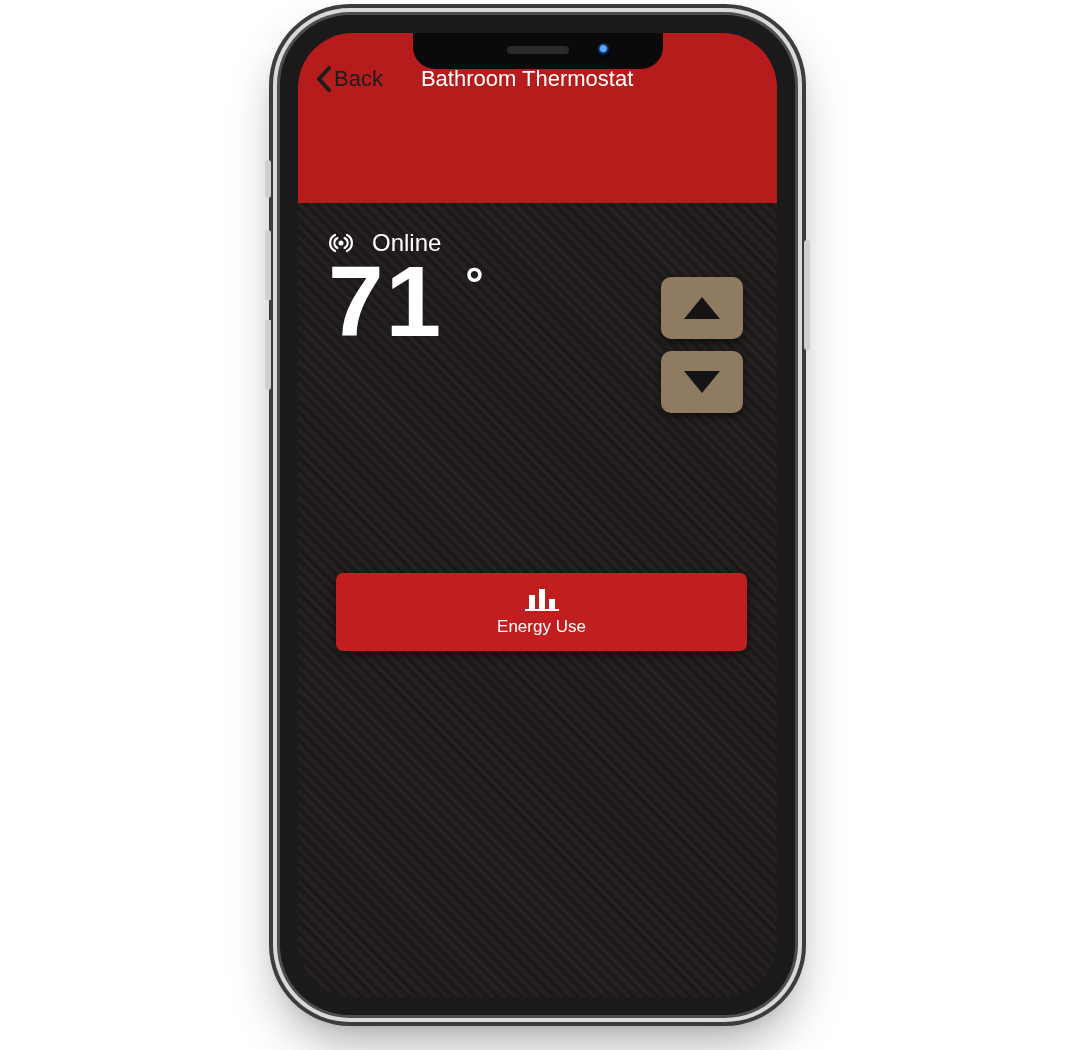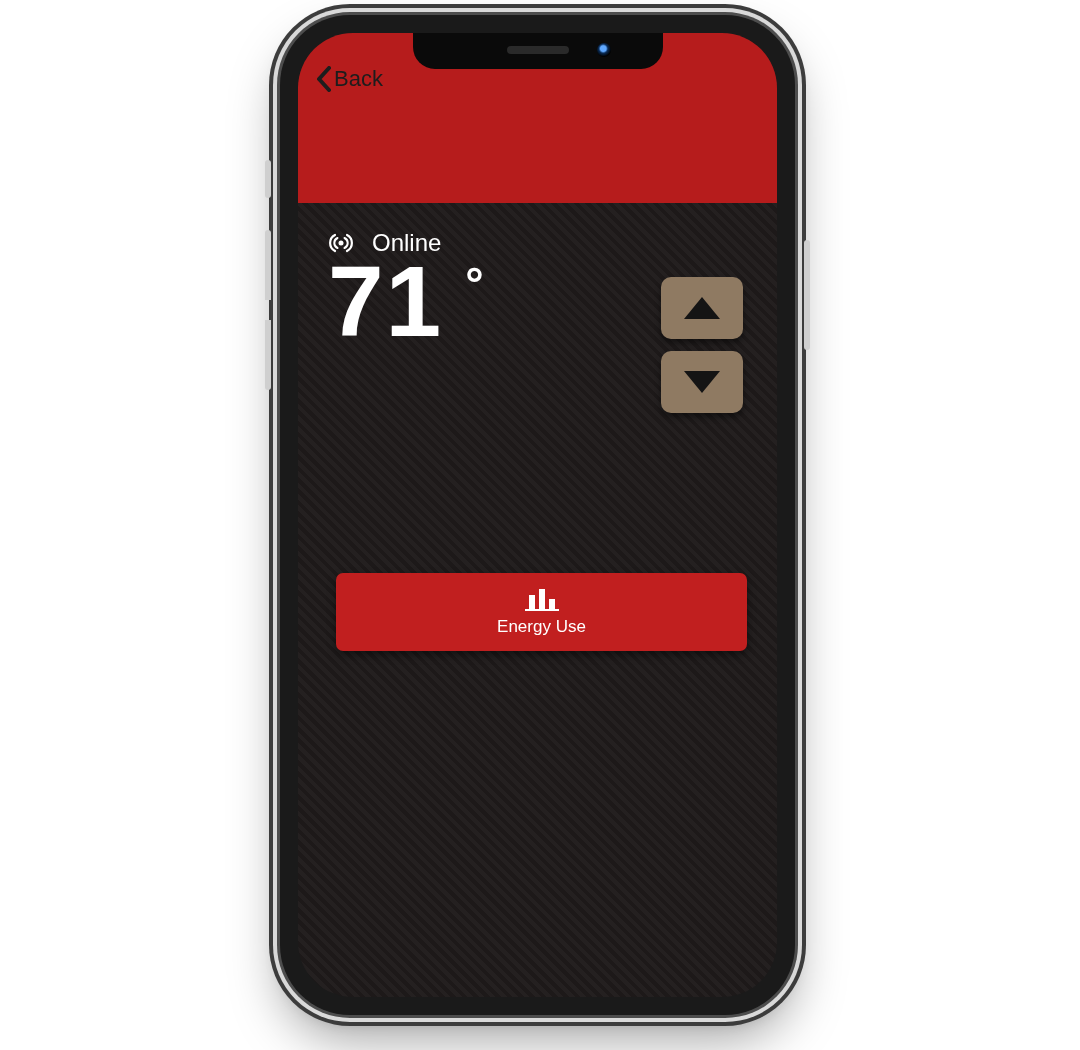--- a/index.html
+++ b/index.html
@@ -239,20 +239,21 @@
     </div>
 
     <div class="header">
       <div class="header-row">
         <div class="back-btn">
           <svg width="16" height="26" viewBox="0 0 16 26">
             <polyline points="13,2 3,13 13,24" fill="none" stroke="#1d1d1d" stroke-width="4" stroke-linecap="round" stroke-linejoin="round"></polyline>
           </svg>
           <span>Back</span>
         </div>
+        <div class="title">Bathroom Thermostat</div>
       </div>
     </div>
 
     <div class="app-body">
 
       <div class="status-row">
         <svg width="26" height="22" viewBox="0 0 26 22">
           <circle cx="13" cy="11" r="2.5" fill="#fff"></circle>
           <path d="M7 3 A9 9 0 0 0 7 19" fill="none" stroke="#fff" stroke-width="2.2" stroke-linecap="round"></path>
           <path d="M19 3 A9 9 0 0 1 19 19" fill="none" stroke="#fff" stroke-width="2.2" stroke-linecap="round"></path>

